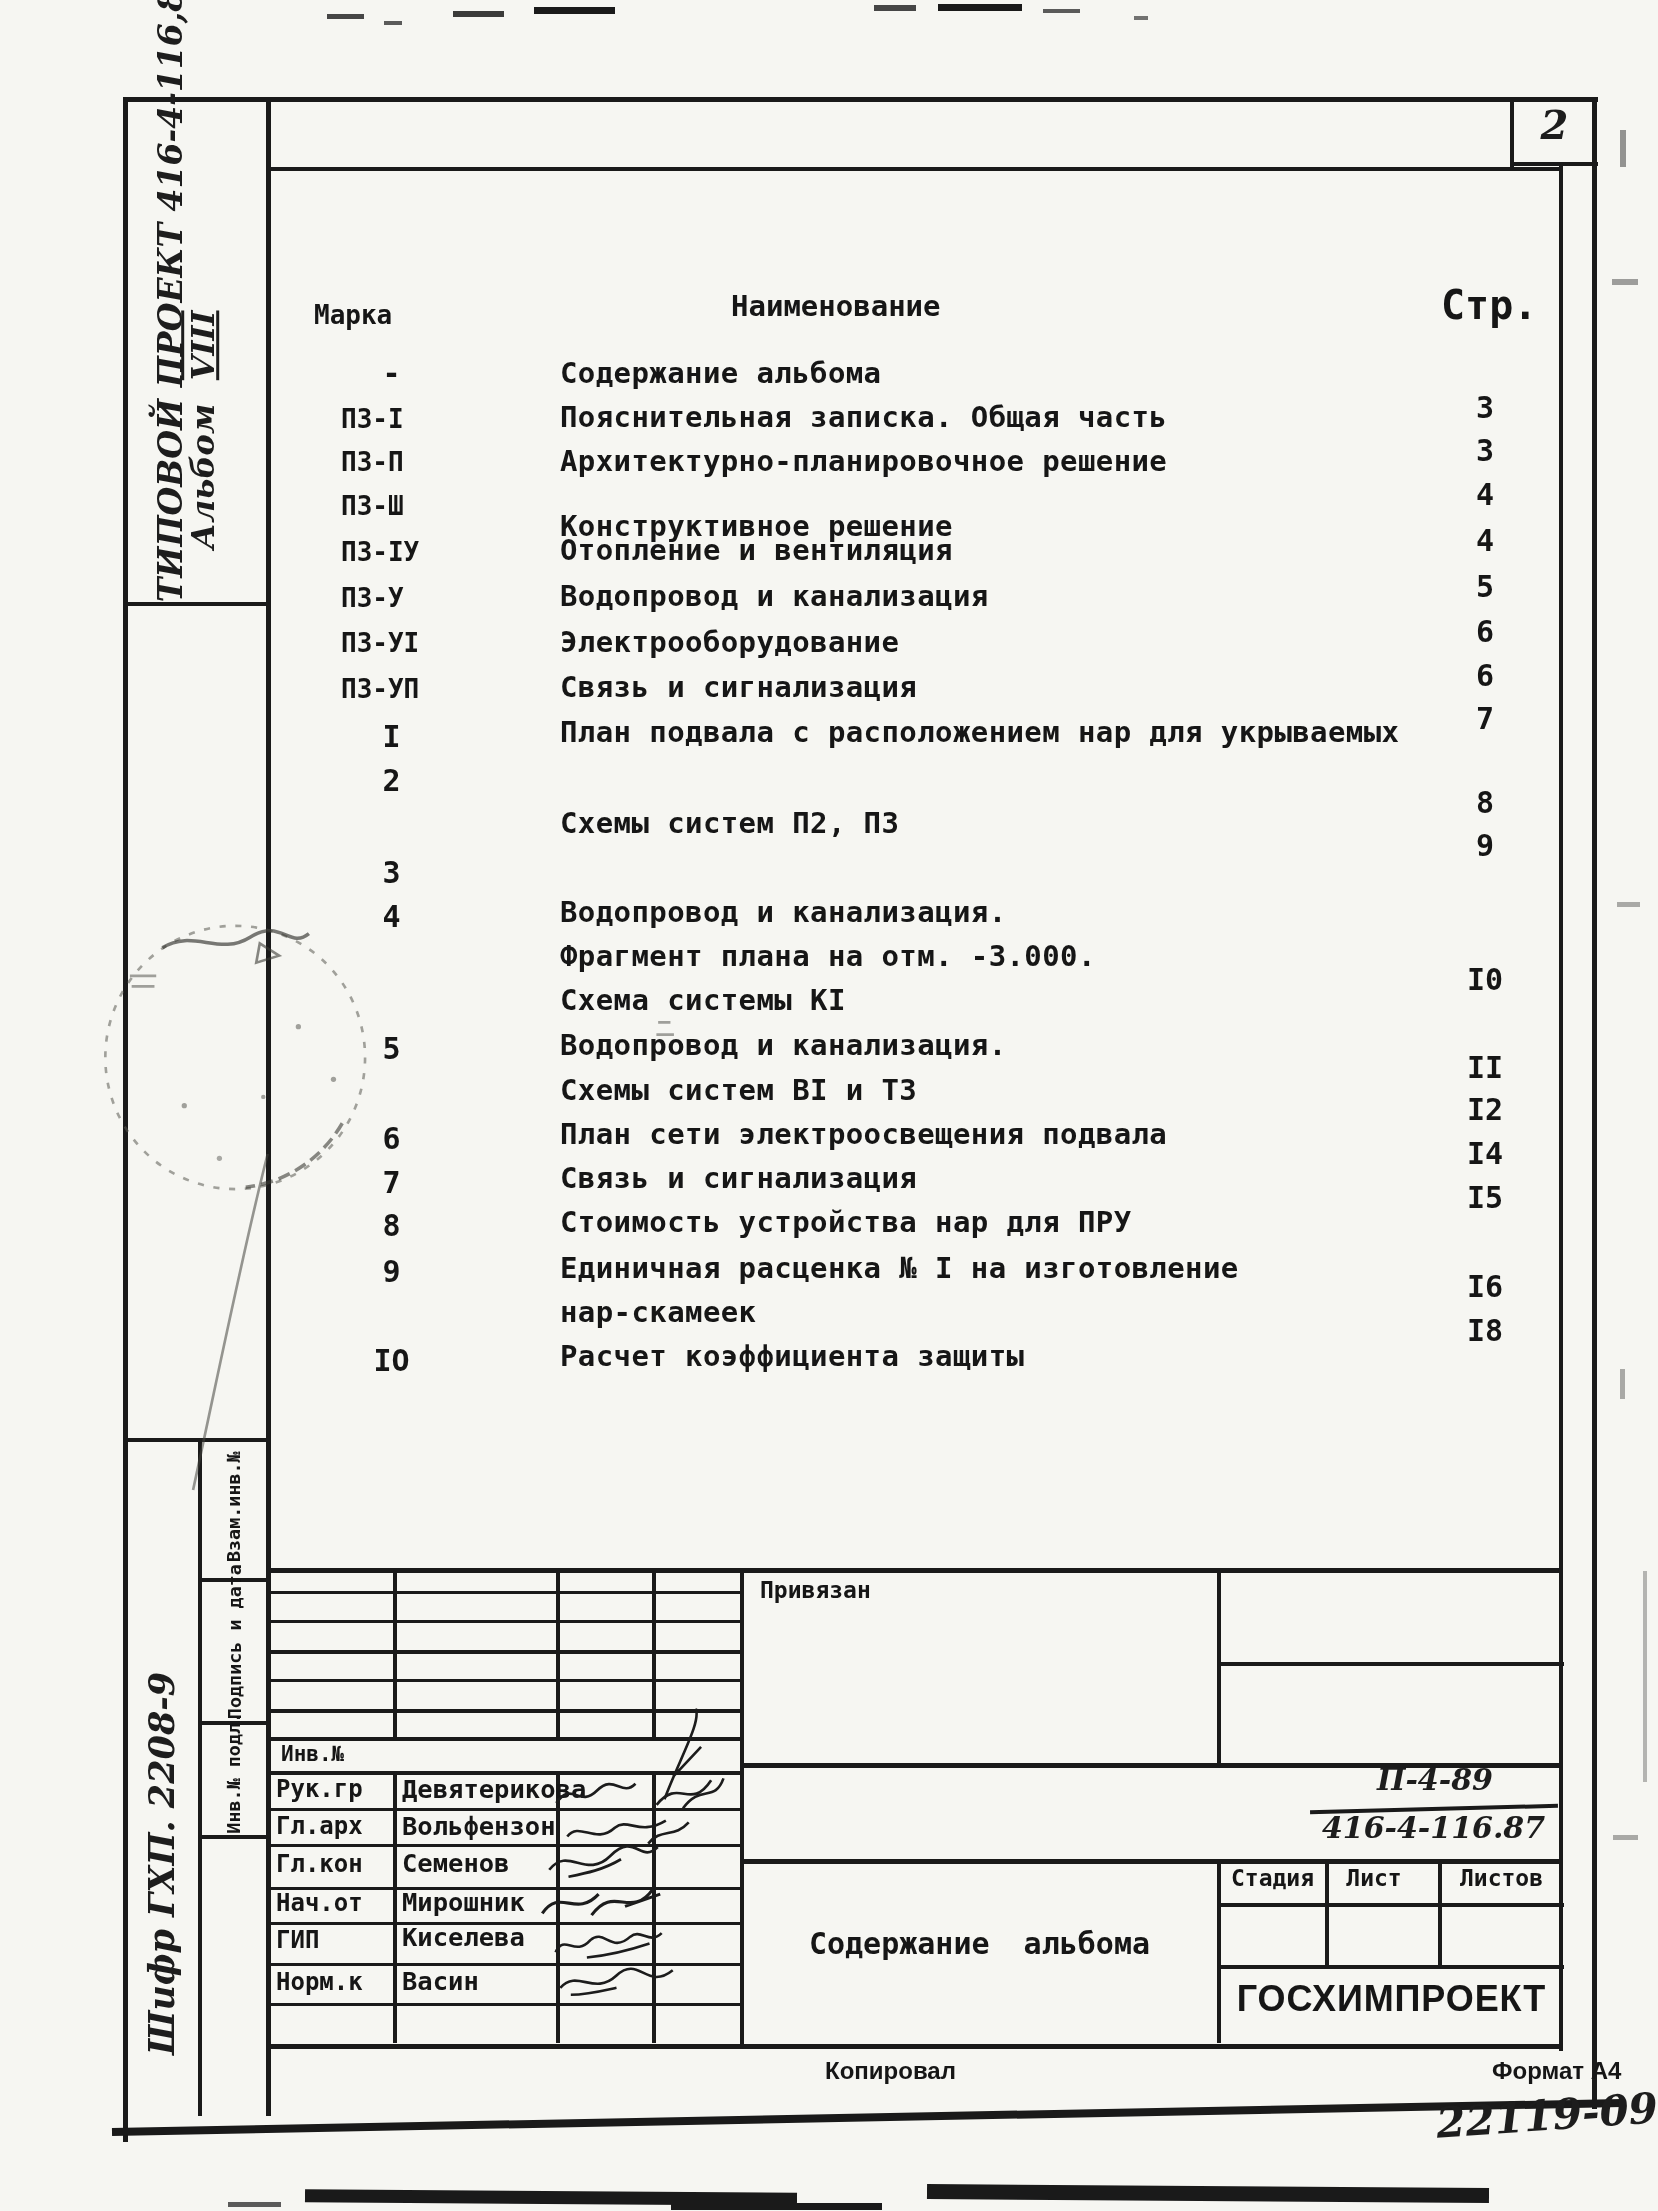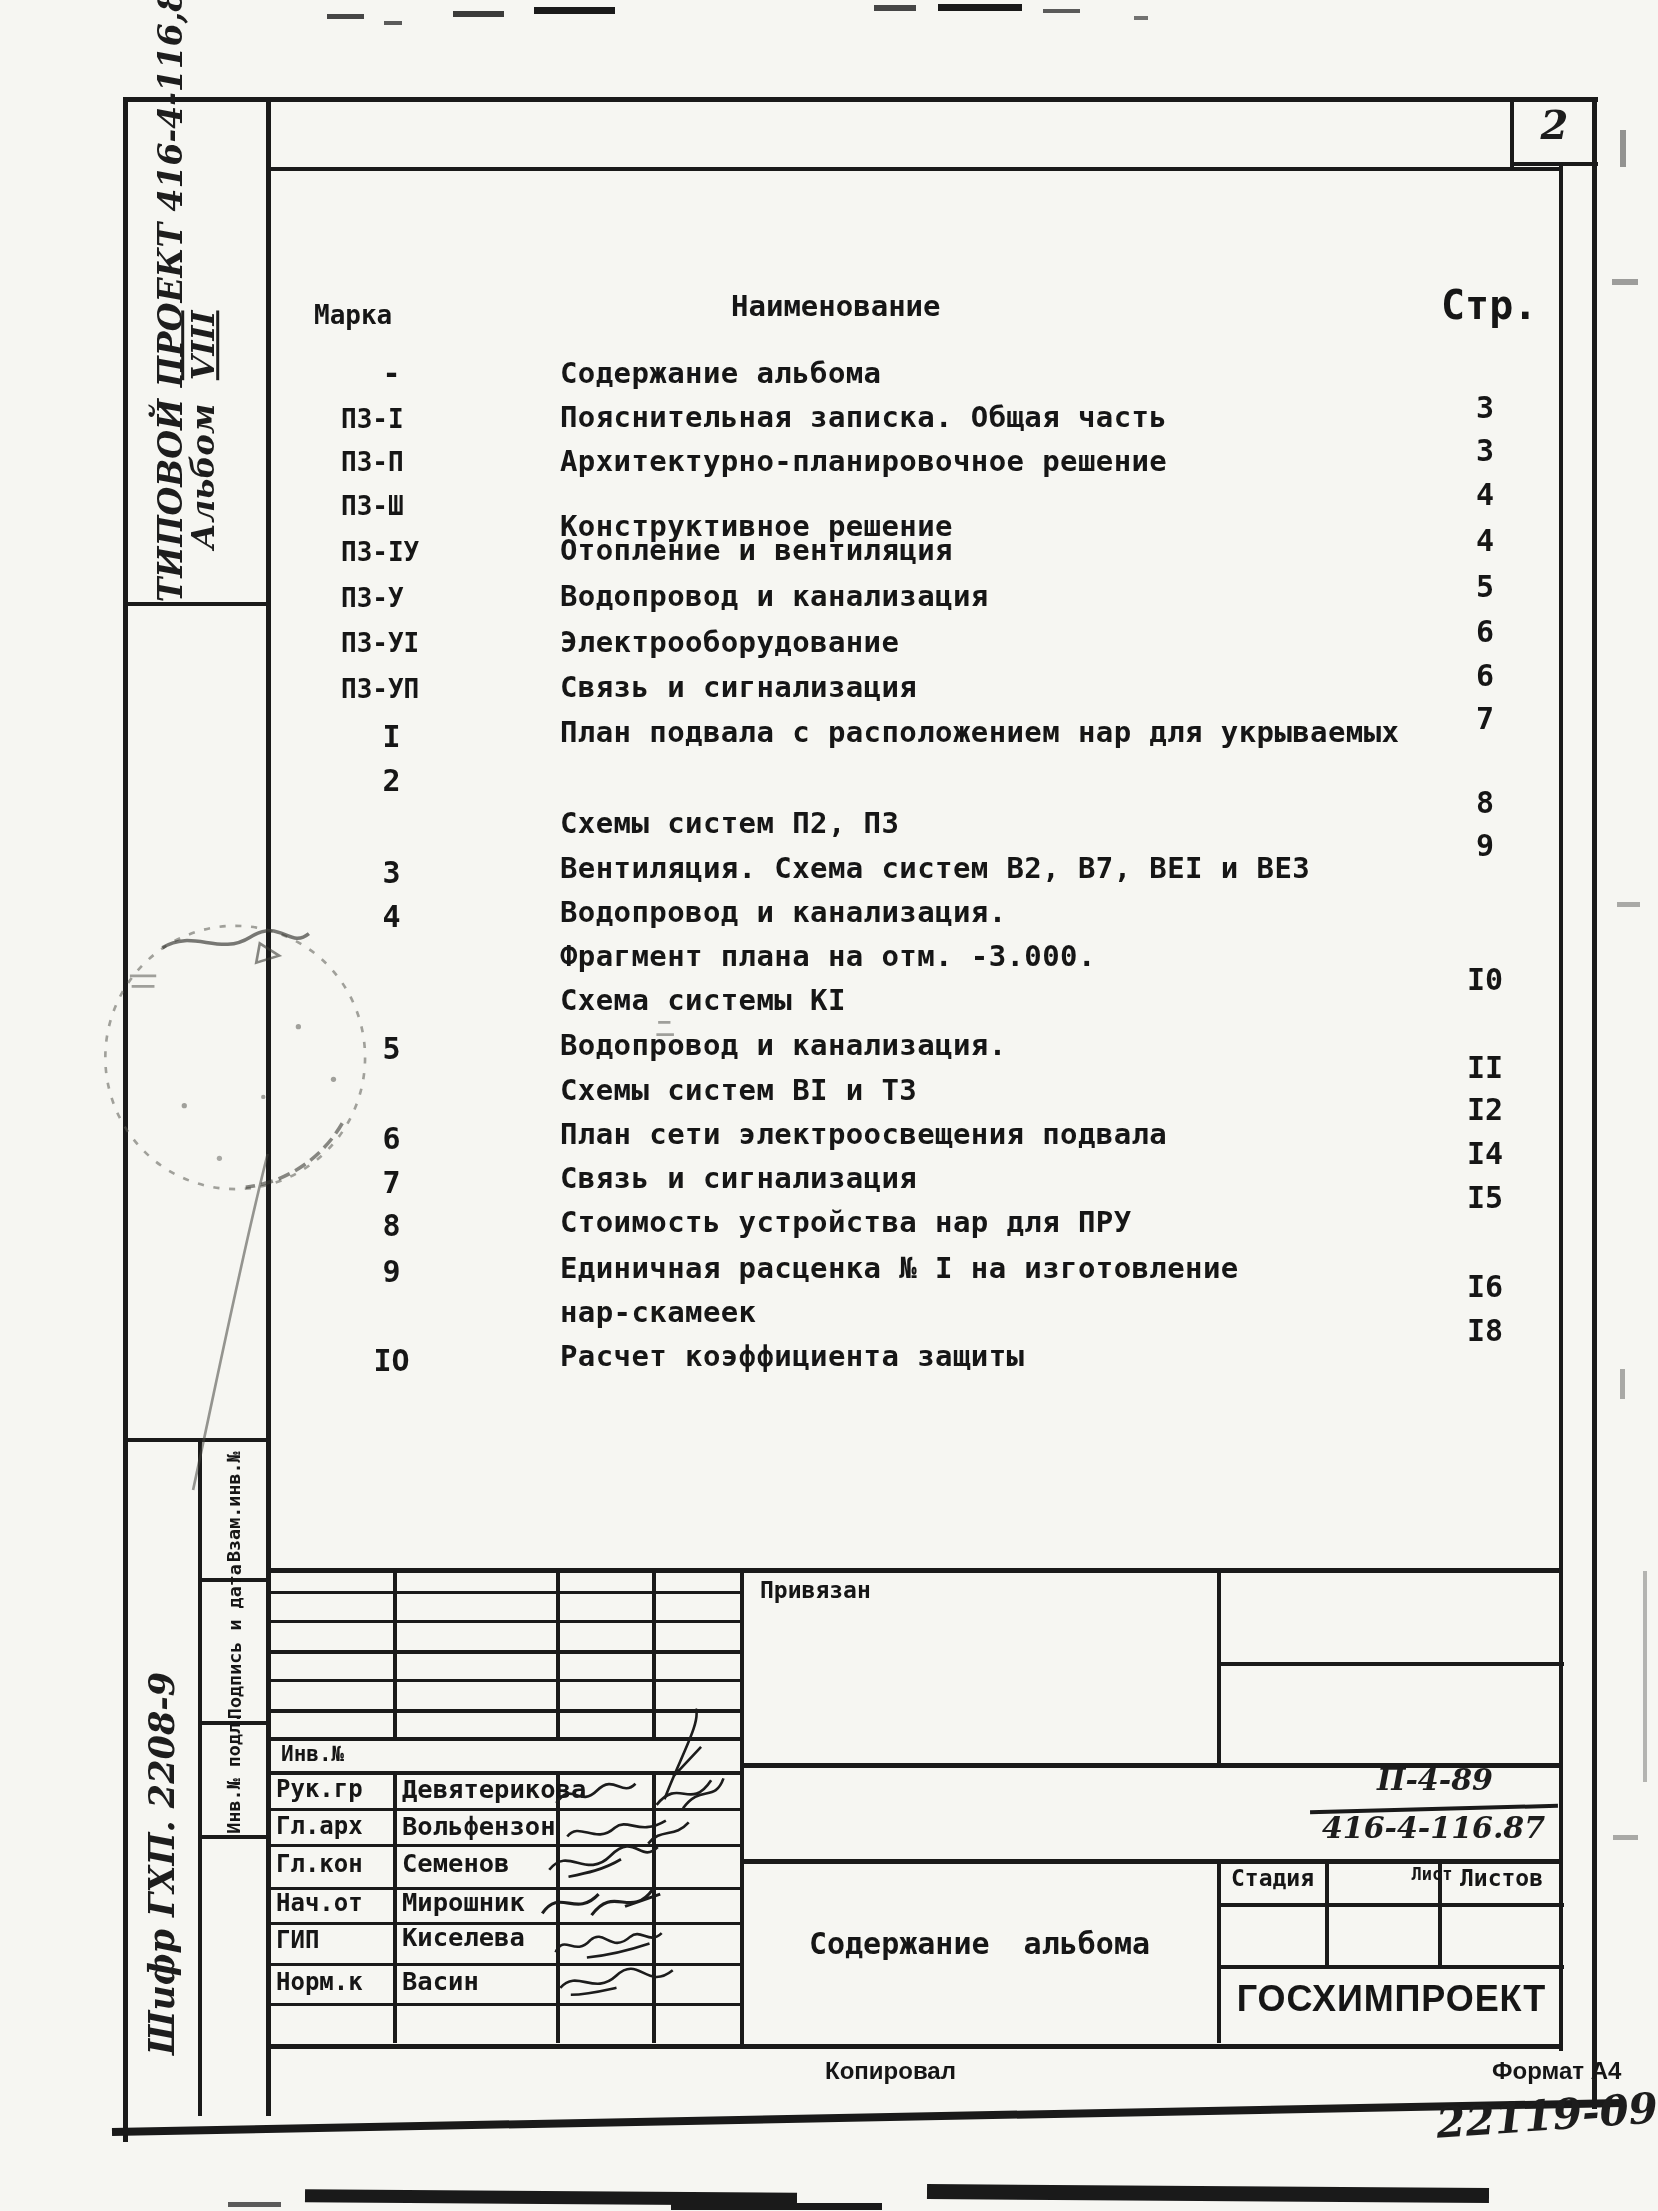--- a/index.html
+++ b/index.html
@@ -100,21 +100,20 @@
   <div class="t mono num" style="top:721px;font-size:30px;">I</div>
   <div class="t mono nm" style="top:717px;">План подвала с расположением нар для укрываемых</div>
   <div class="t mono pg" style="top:703px;">7</div>
 
   <div class="t mono num" style="top:765px;font-size:30px;">2</div>
 
   <div class="t mono nm" style="top:808px;">Схемы систем П2, П3</div>
   <div class="t mono pg" style="top:787px;">8</div>
 
   <div class="t mono num" style="top:857px;font-size:30px;">3</div>
-  <div class="t mono nm" style="top:853px;">Вентиляция. Схема систем В2, В7, ВЕI и ВЕ3</div>
   <div class="t mono pg" style="top:830px;">9</div>
 
   <div class="t mono num" style="top:901px;font-size:30px;">4</div>
   <div class="t mono nm" style="top:897px;">Водопровод и канализация.</div>
 
   <div class="t mono nm" style="top:941px;">Фрагмент плана на отм. -3.000.</div>
 
   <div class="t mono nm" style="top:985px;">Схема системы КI</div>
   <div class="t mono pg" style="top:964px;">I0</div>
 
@@ -233,21 +232,21 @@
   </svg>
   <svg style="left:555px;top:1963px;" width="123" height="39" viewBox="0 0 140 44">
     <path d="M6,28 C26,6 44,38 70,14 S104,32 134,8 M18,36 c18,0 34,-4 52,-8" fill="none" stroke="#1c1c1c" stroke-width="3"></path>
   </svg>
 
   <div class="t hand ctr" style="left:1312px;top:1764px;width:246px;font-size:30px;">П-4-89</div>
   <div class="ln" style="left:1310px;top:1807px;width:248px;height:3.5px;transform:rotate(-1.5deg);"></div>
   <div class="t hand ctr" style="left:1306px;top:1812px;width:255px;font-size:30px;">416-4-116.87</div>
 
   <div class="t mono ctr" style="left:1220px;top:1866px;width:105px;font-size:23px;">Стадия</div>
-  <div class="t mono ctr" style="left:1389px;top:1866px;width:86px;font-size:17px;">Лист</div>
+  <div class="t mono ctr" style="left:1331px;top:1866px;width:86px;font-size:23px;">Лист</div>
   <div class="t mono ctr" style="left:1441px;top:1866px;width:121px;font-size:23px;">Листов</div>
 
   <div class="t mono ctr" style="left:742px;top:1928px;width:475px;font-size:30px;word-spacing:16px;">Содержание альбома</div>
   <div class="t sans ctr" style="left:1220px;top:1980px;width:343px;font-size:36px;letter-spacing:0.9px;">ГОСХИМПРОЕКТ</div>
 
   <div class="t sans" style="left:825px;top:2058px;font-size:24px;">Копировал</div>
   <div class="t sans" style="left:1492px;top:2058px;font-size:24px;">Формат А4</div>
   <div class="t hand" style="left:1436px;top:2094px;font-size:42px;transform:rotate(-4deg);">22119-09</div>
 
   <div class="ln" style="left:305px;top:2191px;width:492px;height:13px;transform:rotate(.4deg);"></div>

